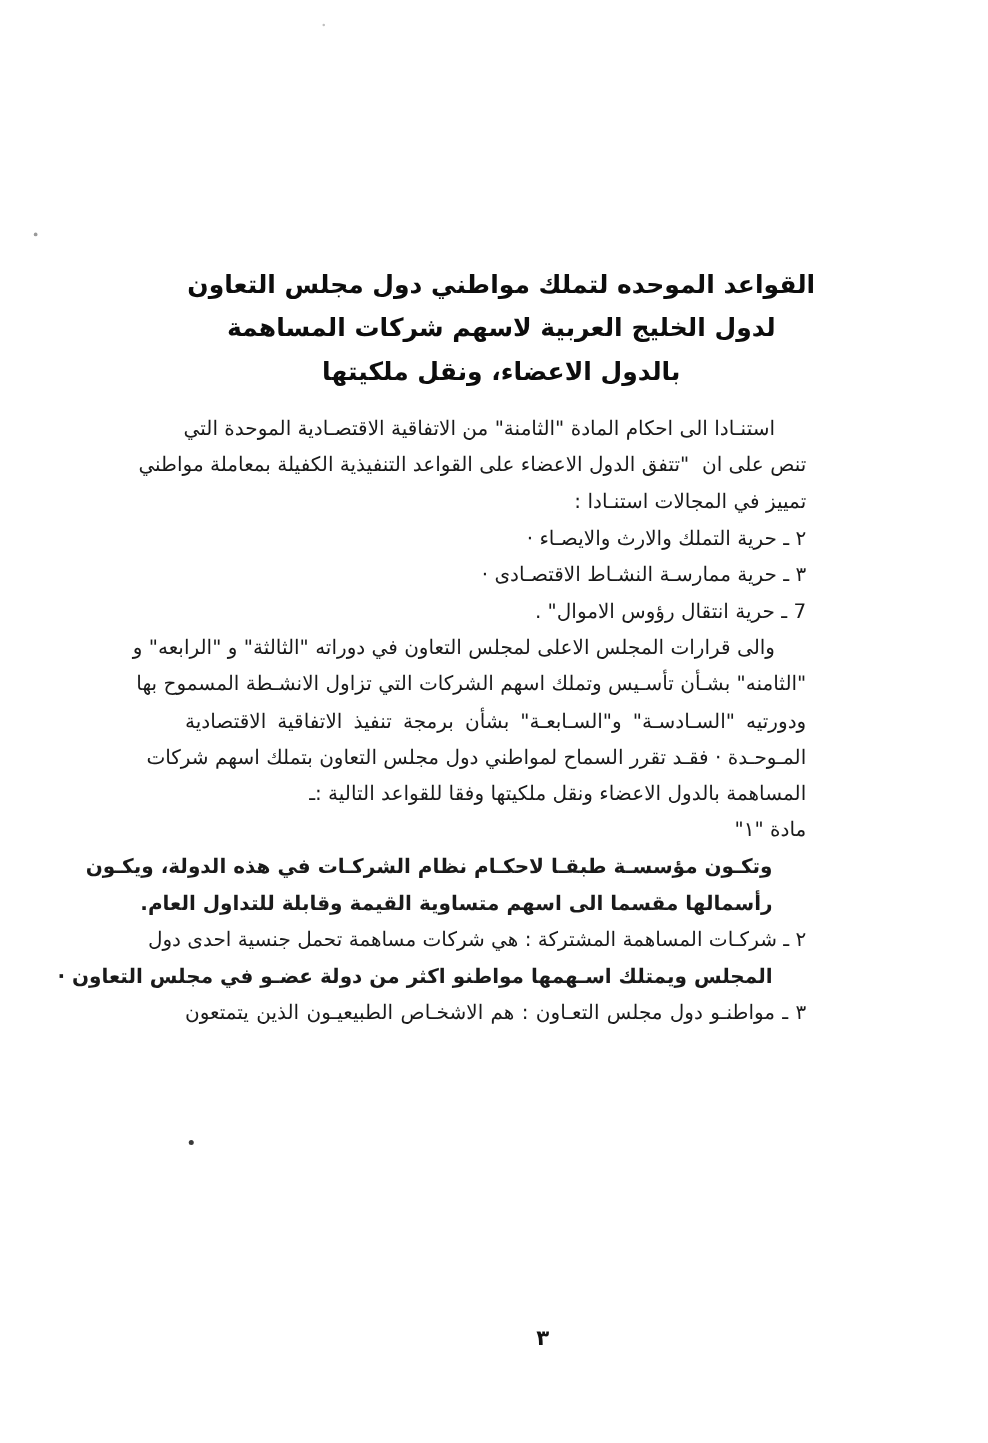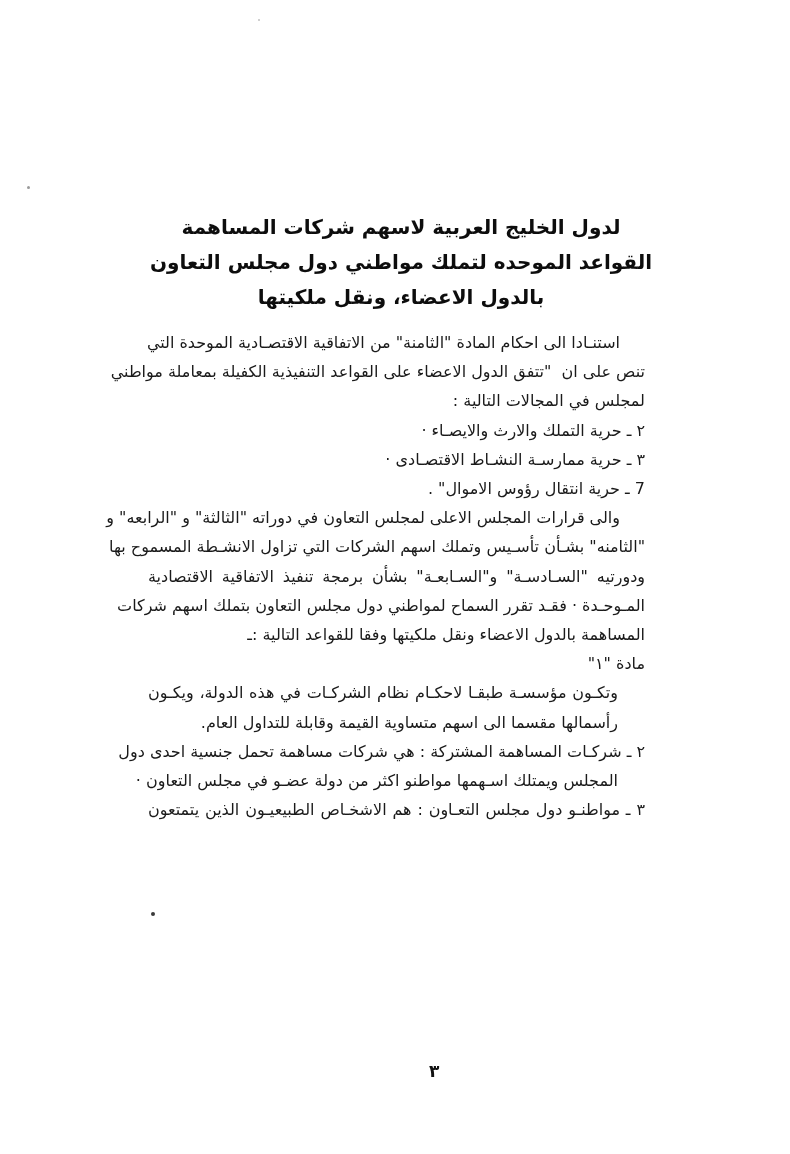--- a/index.html
+++ b/index.html
@@ -49,20 +49,21 @@
     text-align: justify;
     text-align-last: justify;
   }
   
   .indent {
     padding-right: 25px;
   }
   
   .cont {
     padding-right: 27px;
+    font-weight: bold;
   }
   .heading {
     white-space: nowrap;
   }
   .page-number {
     position: absolute;
     top: 1061px;
     left: 429px;
     font-size: 17px;
     font-weight: bold;
@@ -75,30 +76,30 @@
   .speck-1 { left: 27px;  top: 186px; width: 3px; height: 3px; background: #9a9a9a; }
   .speck-2 { left: 258px; top: 19px;  width: 2px; height: 2px; background: #c0c0c0; }
   .speck-3 { left: 151px; top: 912px; width: 4px; height: 4px; background: #3a3a3a; }
 </style>
 </head>
 <body>
 
 <div class="page">
 
   <header class="doc-title">
+    <div class="t-line">القواعد الموحده لتملك مواطني دول مجلس التعاون</div>
     <div class="t-line">لدول الخليج العربية لاسهم شركات المساهمة</div>
-    <div class="t-line">القواعد الموحده لتملك مواطني دول مجلس التعاون</div>
     <div class="t-line">بالدول الاعضاء، ونقل ملكيتها</div>
   </header>
 
   <main class="doc-body">
 
     <div class="ln indent j">استنـادا الى احكام المادة "الثامنة" من الاتفاقية الاقتصـادية الموحدة التي</div>
     <div class="ln j">تنص على ان &nbsp;"تتفق الدول الاعضاء على القواعد التنفيذية الكفيلة بمعاملة مواطني</div>
-    <div class="ln">لمجلس في المجالات التالية :</div>
+    <div class="ln">تمييز في المجالات استنـادا :</div>
 
     <div class="ln">٢ ـ حرية التملك والارث والايصـاء ·</div>
     <div class="ln">٣ ـ حرية ممارسـة النشـاط الاقتصـادى ·</div>
     <div class="ln">7 ـ حرية انتقال رؤوس الاموال" .</div>
 
     <div class="ln indent j">والى قرارات المجلس الاعلى لمجلس التعاون في دوراته "الثالثة" و "الرابعه" و</div>
     <div class="ln j">"الثامنه" بشـأن تأسـيس وتملك اسهم الشركات التي تزاول الانشـطة المسموح بها</div>
     <div class="ln j">ودورتيه "السـادسـة" و"السـابعـة" بشأن برمجة تنفيذ الاتفاقية الاقتصادية</div>
     <div class="ln j">المـوحـدة · فقـد تقرر السماح لمواطني دول مجلس التعاون بتملك اسهم شركات</div>
     <div class="ln">المساهمة بالدول الاعضاء ونقل ملكيتها وفقا للقواعد التالية :ـ</div>

